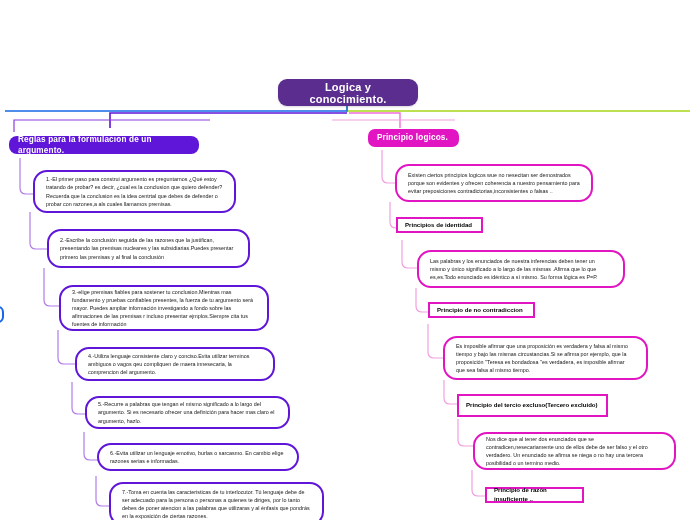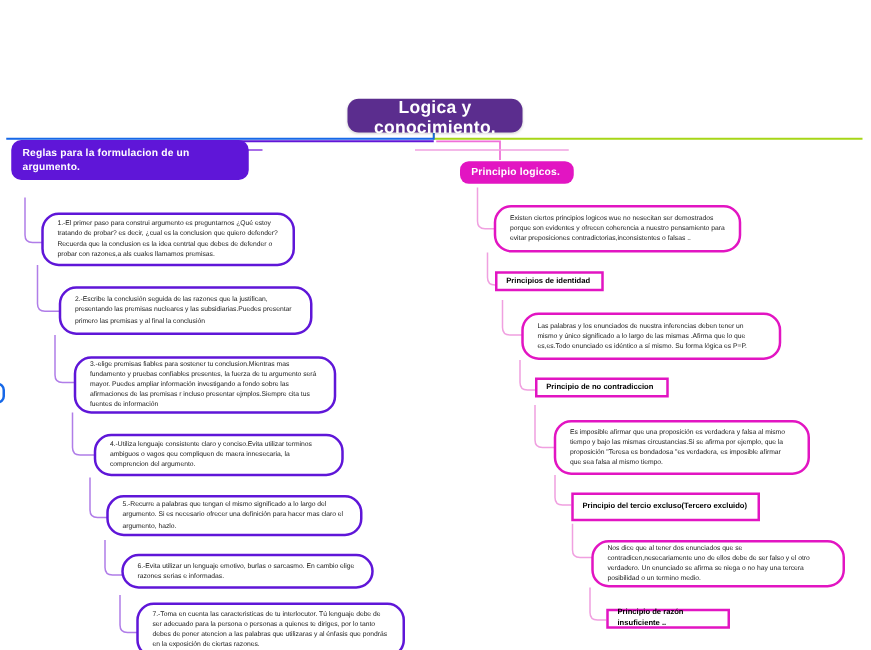--- a/index.html
+++ b/index.html
@@ -33,21 +33,21 @@
   .node {
     position: absolute;
     box-sizing: border-box;
   }
 
   
   .root-node {
     background: #5b2d8e;
     color: #ffffff;
     border-radius: 9px;
-    font-size: 14px;
+    font-size: 11px;
     font-weight: bold;
     letter-spacing: 0.2px;
     display: flex;
     align-items: center;
     justify-content: center;
     text-align: center;
     padding: 0 12px;
     box-shadow: 0 1px 2px rgba(0,0,0,0.15);
   }
 
@@ -143,21 +143,21 @@
     <path d="M 428 324 L 428 352 Q 428 358 434 358 L 444 358" stroke="#f0a0e0" stroke-width="1.2" fill="none"></path>
     <path d="M 444 380 L 444 398 Q 444 404 450 404 L 458 404" stroke="#f0a0e0" stroke-width="1.2" fill="none"></path>
     <path d="M 458 419 L 458 440 Q 458 446 464 446 L 474 446" stroke="#f0a0e0" stroke-width="1.2" fill="none"></path>
     <path d="M 472 470 L 472 490 Q 472 496 478 496 L 486 496" stroke="#f0a0e0" stroke-width="1.2" fill="none"></path>
   </svg>
 
   <div class="edge-stub" style="left:-8px; top:306px; width:12px; height:17px;"></div>
 
   <div class="node root-node" style="left:278px; top:79px; width:140px; height:27px;">Logica y conocimiento.</div>
 
-  <div class="node branch-head purple" style="left:9px; top:112px; width:190px; height:32px;">Reglas para la formulacion de un argumento.</div>
+  <div class="node branch-head purple" style="left:9px; top:136px; width:190px; height:18px;">Reglas para la formulacion de un argumento.</div>
 
   <div class="node bubble purple" style="left:33px; top:170px; width:203px; height:43px;">1.-El primer paso para construi argumento es preguntarnos ¿Qué estoy tratando de probar? es decir, ¿cual es la conclusion que quiero defender?Recuerda que la conclusion es la idea centrtal que debes de defender o probar con razones,a als cuales llamamos premisas.</div>
 
   <div class="node bubble purple" style="left:47px; top:229px; width:203px; height:39px;">2.-Escribe la conclusión seguida de las razones que la justifican, presentando las premisas nucleares y las subsidiarias.Puedes presentar primero las premisas y al final la conclusión</div>
 
   <div class="node bubble purple" style="left:59px; top:285px; width:210px; height:46px;">3.-elige premisas fiables para sostener tu conclusion.Mientras mas fundamento y pruebas confiables presentes, la fuerza de tu argumento será mayor. Puedes ampliar información investigando a fondo sobre las afirmaciones de las premisas r incluso presentar ejmplos.Siempre cita tus fuentes de información</div>
 
   <div class="node bubble purple" style="left:75px; top:347px; width:200px; height:34px;">4.-Utiliza lenguaje consistente claro y conciso.Evita utilizar terminos ambiguos o vagos qeu compliquen de maera innesecaria, la comprencion del argumento.</div>
 
   <div class="node bubble purple" style="left:85px; top:396px; width:205px; height:33px;">5.-Recurre a palabras que tengan el mismo significado a lo largo del argumento. Si es necesario ofrecer una definición para hacer mas claro el argumento, hazlo.</div>

